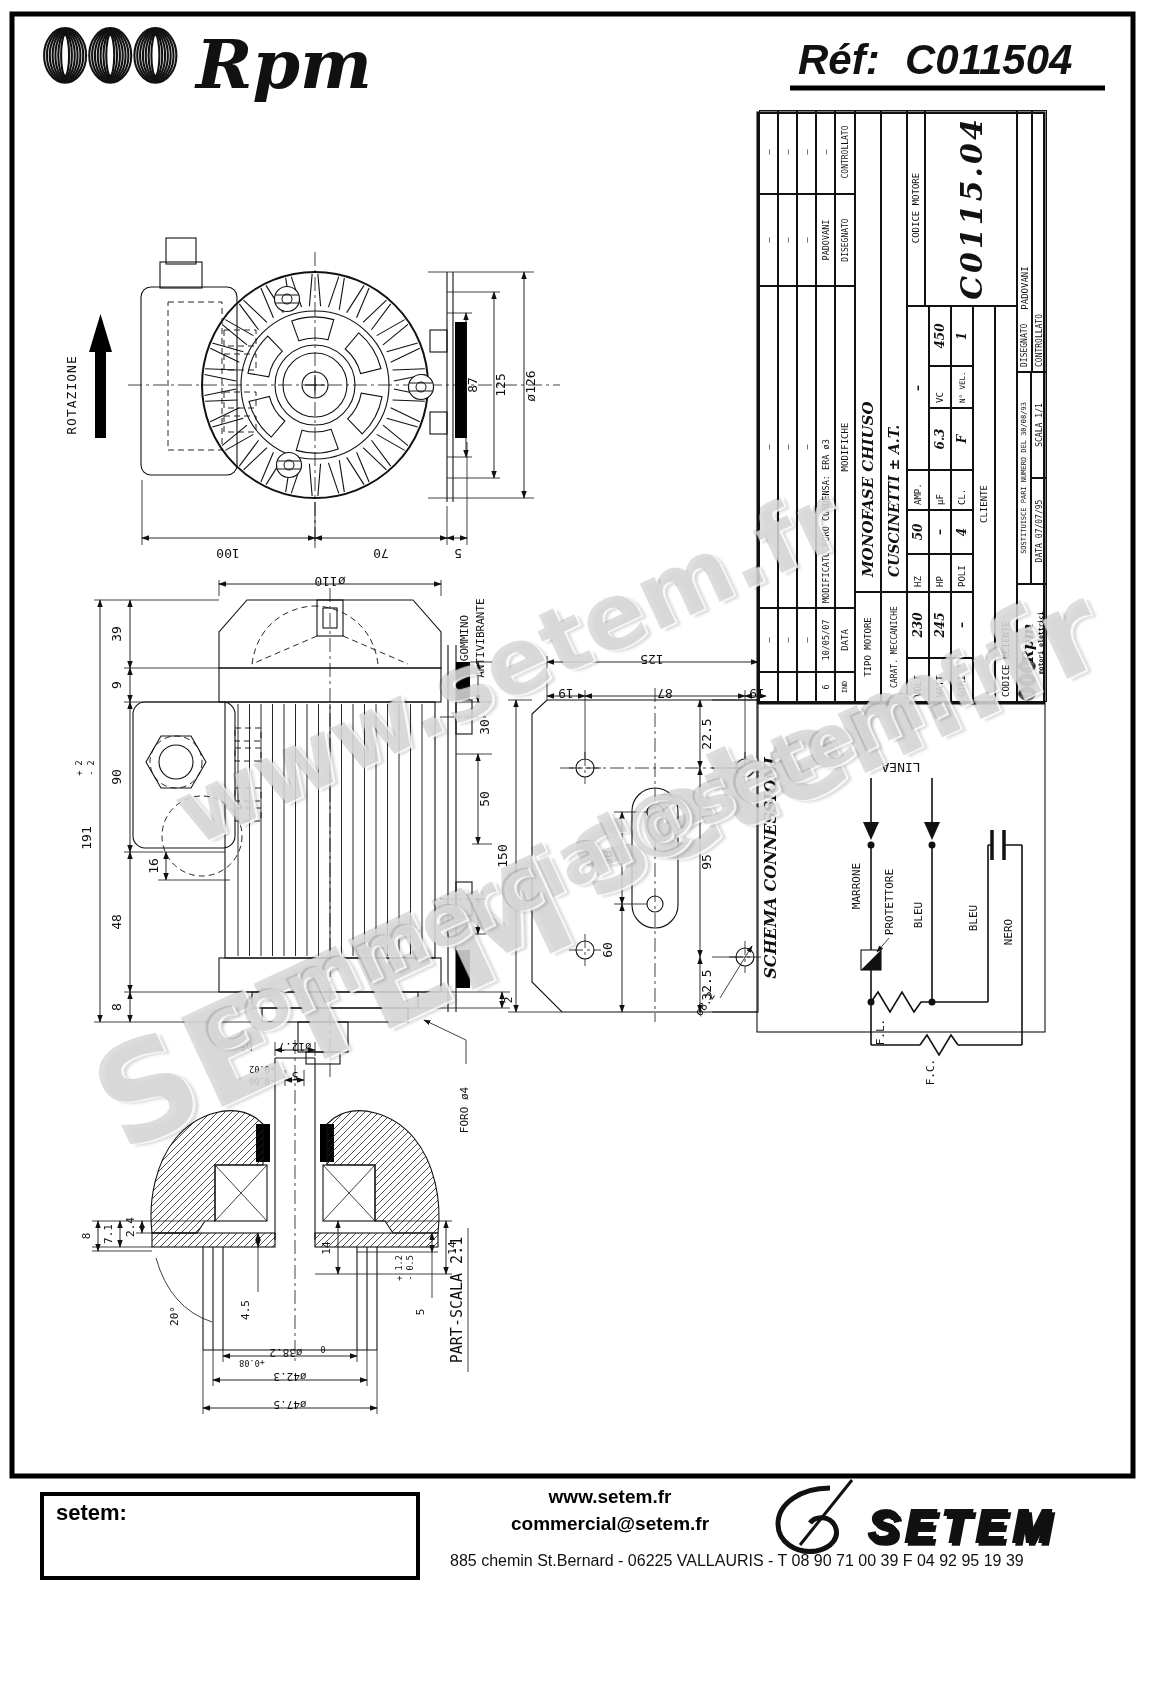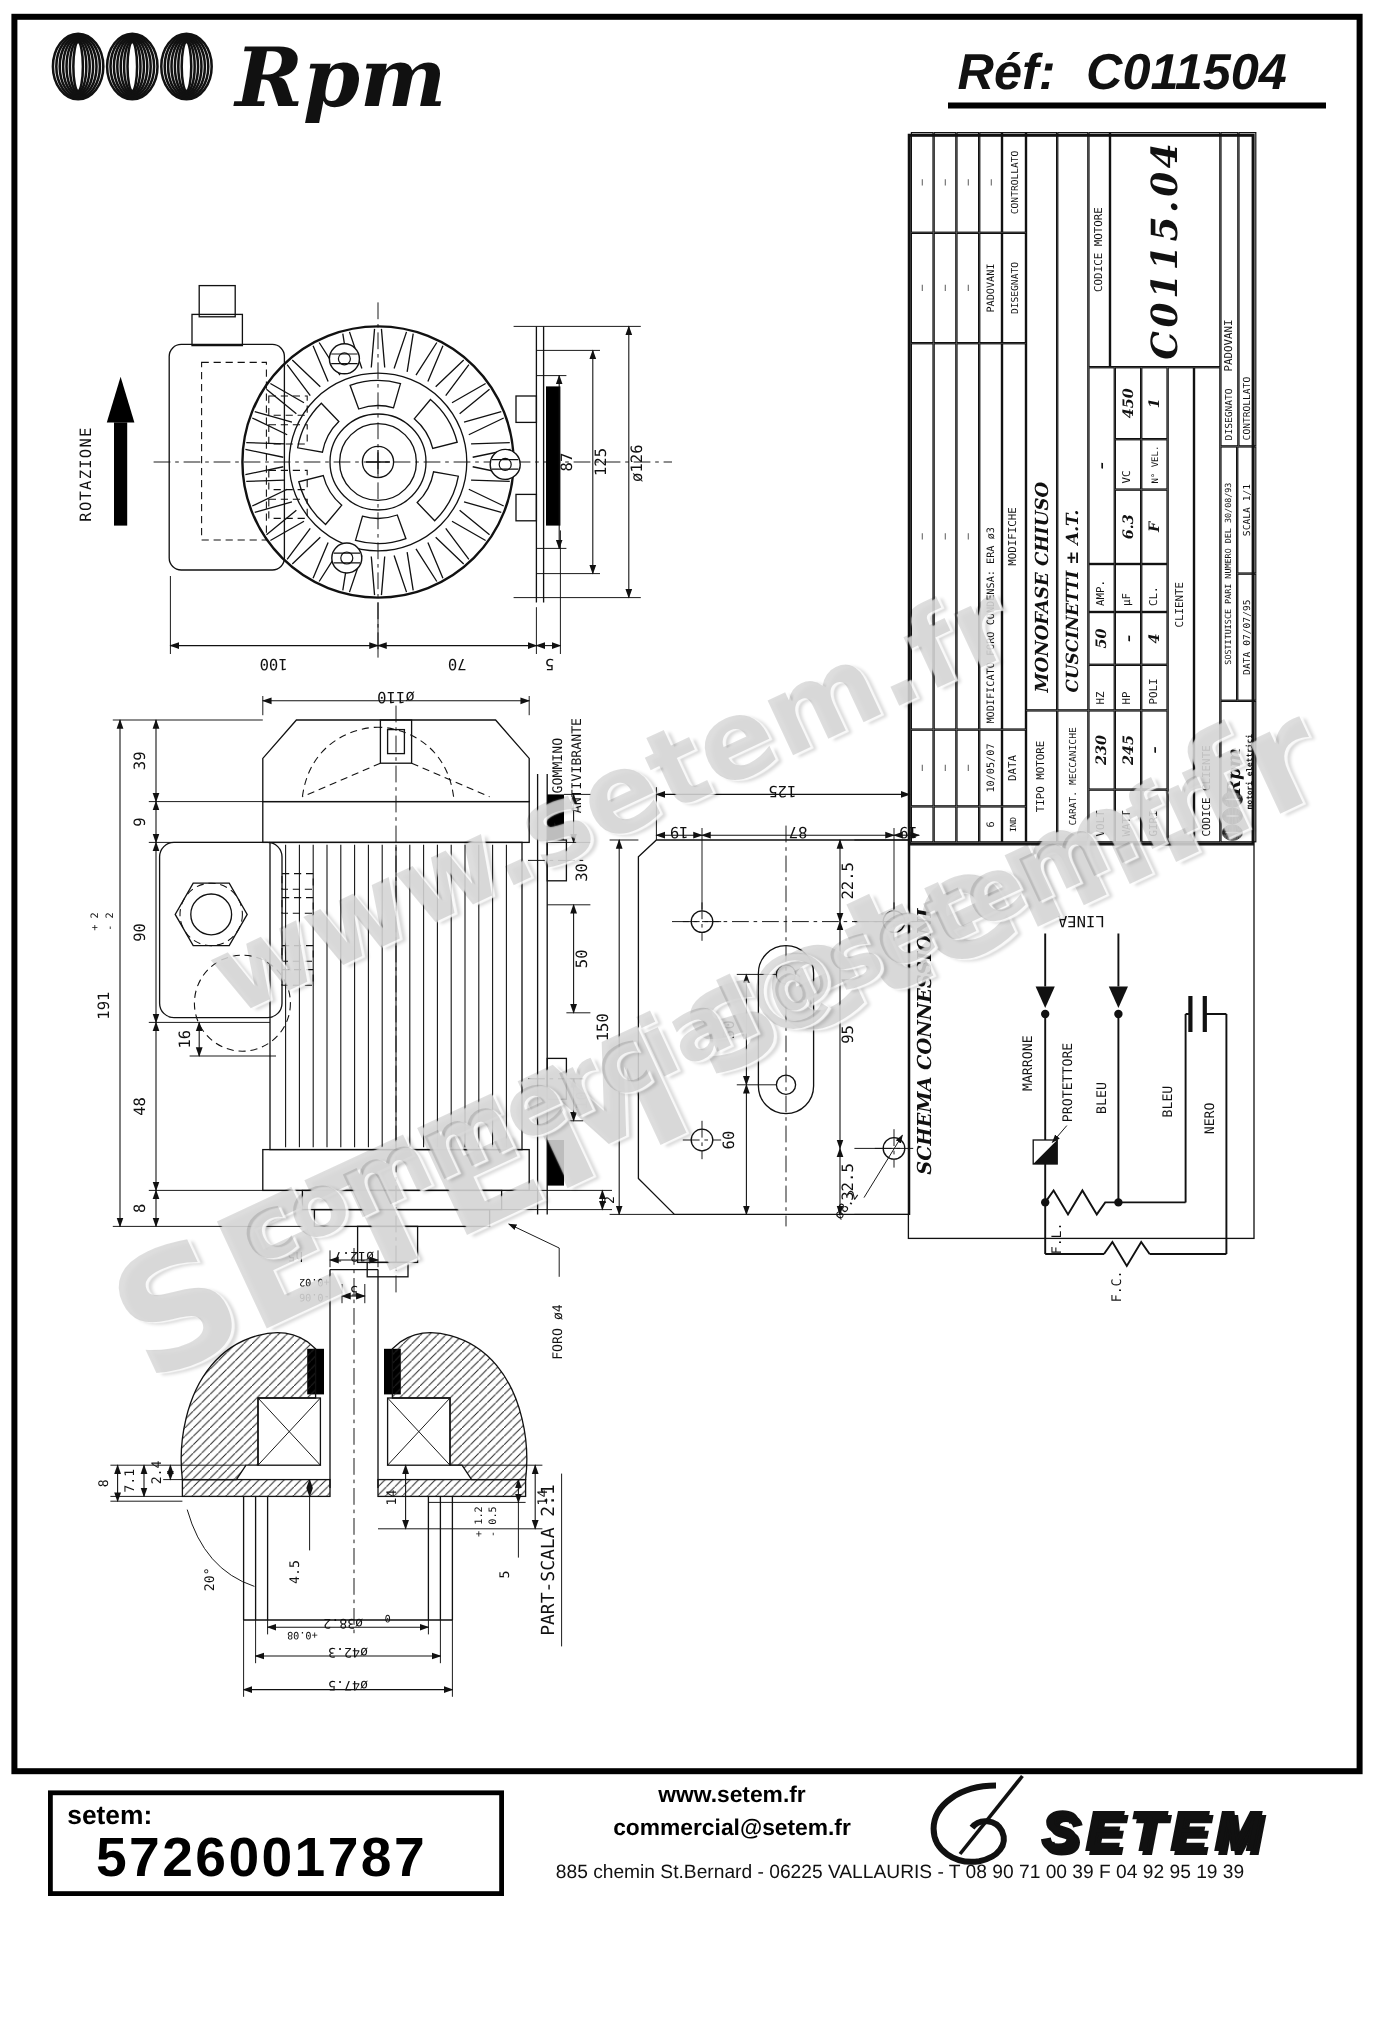--- a/index.html
+++ b/index.html
@@ -35,21 +35,21 @@
   .lb{font-size:9px;}
   .vi{font-family:"DejaVu Serif",serif;font-style:italic;font-weight:bold;font-size:12px;}
   .lft{justify-content:flex-start;padding-left:4px;}
   
   #code-box{position:absolute;left:40px;top:1492px;width:380px;height:88px;border:4px solid #000;z-index:3;box-sizing:border-box;background:#fff;}
   #code-label{font-weight:bold;font-size:22px;margin:4px 0 0 12px;}
   #code-value{font-weight:bold;font-size:46px;letter-spacing:2px;margin:-6px 0 0 36px;}
   #site-col{position:absolute;left:440px;top:1486px;width:340px;text-align:center;z-index:3;}
   #site-col .l1{font-weight:bold;font-size:19px;}
   #site-col .l2{font-weight:bold;font-size:19px;margin-top:5px;}
-  #address{position:absolute;left:450px;top:1552px;width:600px;text-align:center;font-size:16px;color:#111;z-index:3;}
+  #address{position:absolute;left:450px;top:1552px;width:600px;text-align:left;font-size:16px;color:#111;z-index:3;}
 </style>
 </head>
 <body>
 
 <div class="wm" style="left:158px;top:770px;font-size:92px;transform:rotate(-25deg);">www.setem.fr</div>
 <div class="wm" style="left:70px;top:1040px;font-size:135px;transform:rotate(-25deg);">SETEM</div>
 <div class="wm" style="left:545px;top:800px;font-size:120px;transform:rotate(-25deg);">setem.fr</div>
 <div class="wm" style="left:185px;top:995px;font-size:72px;transform:rotate(-25deg);">commercial@setem.fr</div>
 
 <svg id="cv" width="1154" height="1683" viewBox="0 0 1154 1683">
@@ -538,19 +538,18 @@
   <div class="c lft" style="left:330px;top:258px;width:262px;height:15px;font-size:8px;gap:14px;">
     <span>DISEGNATO</span>
     <span style="font-size:9px;">PADOVANI</span>
   </div>
   <div class="c lft" style="left:330px;top:273px;width:262px;height:15px;font-size:8px;">CONTROLLATO</div>
  </div>
 </div>
 
 <div id="code-box">
   <div id="code-label">setem:</div>
-  <div id="code-value">5726001787</div>
 </div>
 <div id="site-col">
   <div class="l1">www.setem.fr</div>
   <div class="l2">commercial@setem.fr</div>
 </div>
 <div id="address">885 chemin St.Bernard  -  06225 VALLAURIS  -  T 08 90 71 00 39   F 04 92 95 19 39</div>
 
 </body></html>

